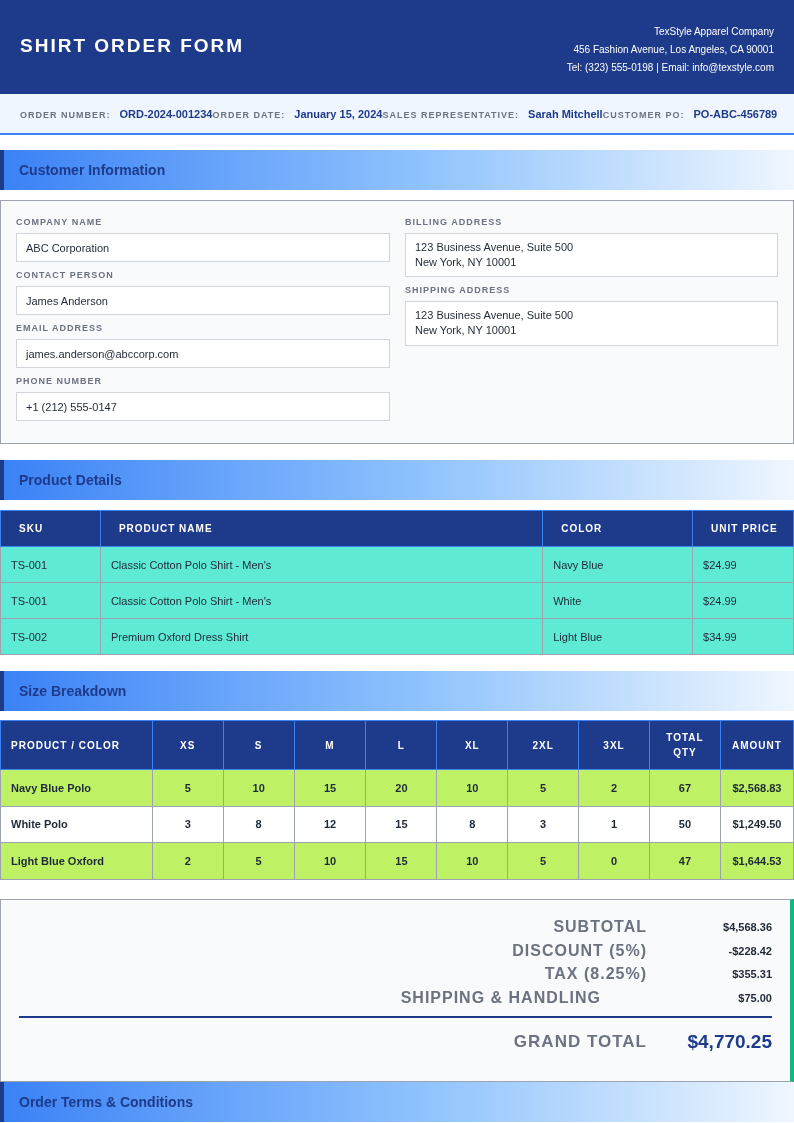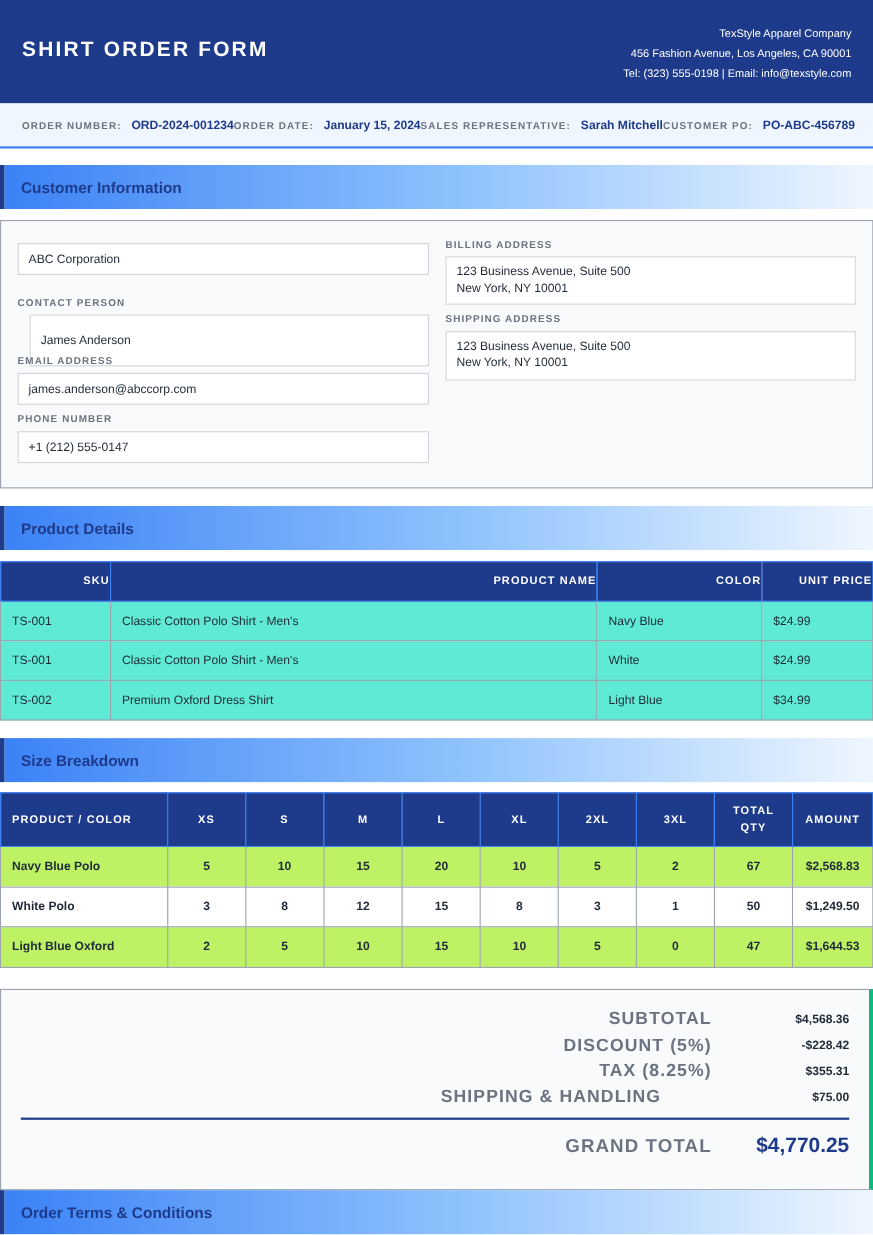--- a/index.html
+++ b/index.html
@@ -21,21 +21,21 @@
   .customer-box { position: absolute; left: 0; top: 200px; width: 794px; height: 244px; background: #f8fafc; border: 1px solid #9ca3af; }
   .field { position: absolute; }
   .field-label { font-size: 9px; font-weight: bold; letter-spacing: 1px; color: #6b7280; height: 12px; }
   .field-input { background: #ffffff; border: 1px solid #d1d5db; font-size: 11px; color: #1f2937; padding: 0 9px; display: flex; align-items: center; margin-top: 4px; }
   .field-input.multi { display: block; padding: 6px 9px; line-height: 15px; white-space: pre-line; }
 
   table { border-collapse: collapse; position: absolute; left: 0; width: 794px; }
   th { background: #1e3a8a; color: #ffffff; font-size: 10px; font-weight: bold; letter-spacing: 1px; border: 1px solid #3b82f6; }
   td { font-size: 11px; color: #1f2937; border: 1px solid #9ca3af; }
 
-  .prod-table th { height: 36px; text-align: right; padding-left: 0; }
+  .prod-table th { height: 36px; text-align: left; padding-left: 18px; }
   .prod-table td { height: 36px; padding-left: 10px; background: #5eead4; }
 
   .size-table th { height: 49px; text-align: center; line-height: 15px; }
   .size-table th:first-child { text-align: left; padding-left: 10px; }
   .size-table td { height: 36.5px; text-align: center; font-weight: bold; }
   .size-table td:first-child { text-align: left; padding-left: 10px; }
   .size-table tr.odd td { background: #bef264; }
   .size-table tr.even td { background: #ffffff; }
 
   .totals-box { position: absolute; left: 0; top: 899px; width: 794px; height: 183px; background: #f8fafc; border: 1px solid #9ca3af; border-right: 4px solid #10b981; }
@@ -76,25 +76,26 @@
     <span class="meta-value">PO-ABC-456789</span>
   </div>
 </div>
 
 <div class="section-head" style="top:150px;">
   <span>Customer Information</span>
 </div>
 
 <div class="customer-box">
   <div class="field" style="left:15px; top:16px; width:374px;">
+    <div class="field-label">COMPANY NAME</div>
     <div class="field-input" style="height:29px;">ABC Corporation</div>
   </div>
   <div class="field" style="left:15px; top:69px; width:374px;">
     <div class="field-label">CONTACT PERSON</div>
-    <div class="field-input" style="height:47px;margin-left:11px;">James Anderson</div>
+    <div class="field-input" style="height:29px;">James Anderson</div>
   </div>
   <div class="field" style="left:15px; top:122px; width:374px;">
     <div class="field-label">EMAIL ADDRESS</div>
     <div class="field-input" style="height:29px;">james.anderson@abccorp.com</div>
   </div>
   <div class="field" style="left:15px; top:175px; width:374px;">
     <div class="field-label">PHONE NUMBER</div>
     <div class="field-input" style="height:29px;">+1 (212) 555-0147</div>
   </div>
   <div class="field" style="left:404px; top:16px; width:373px;">

